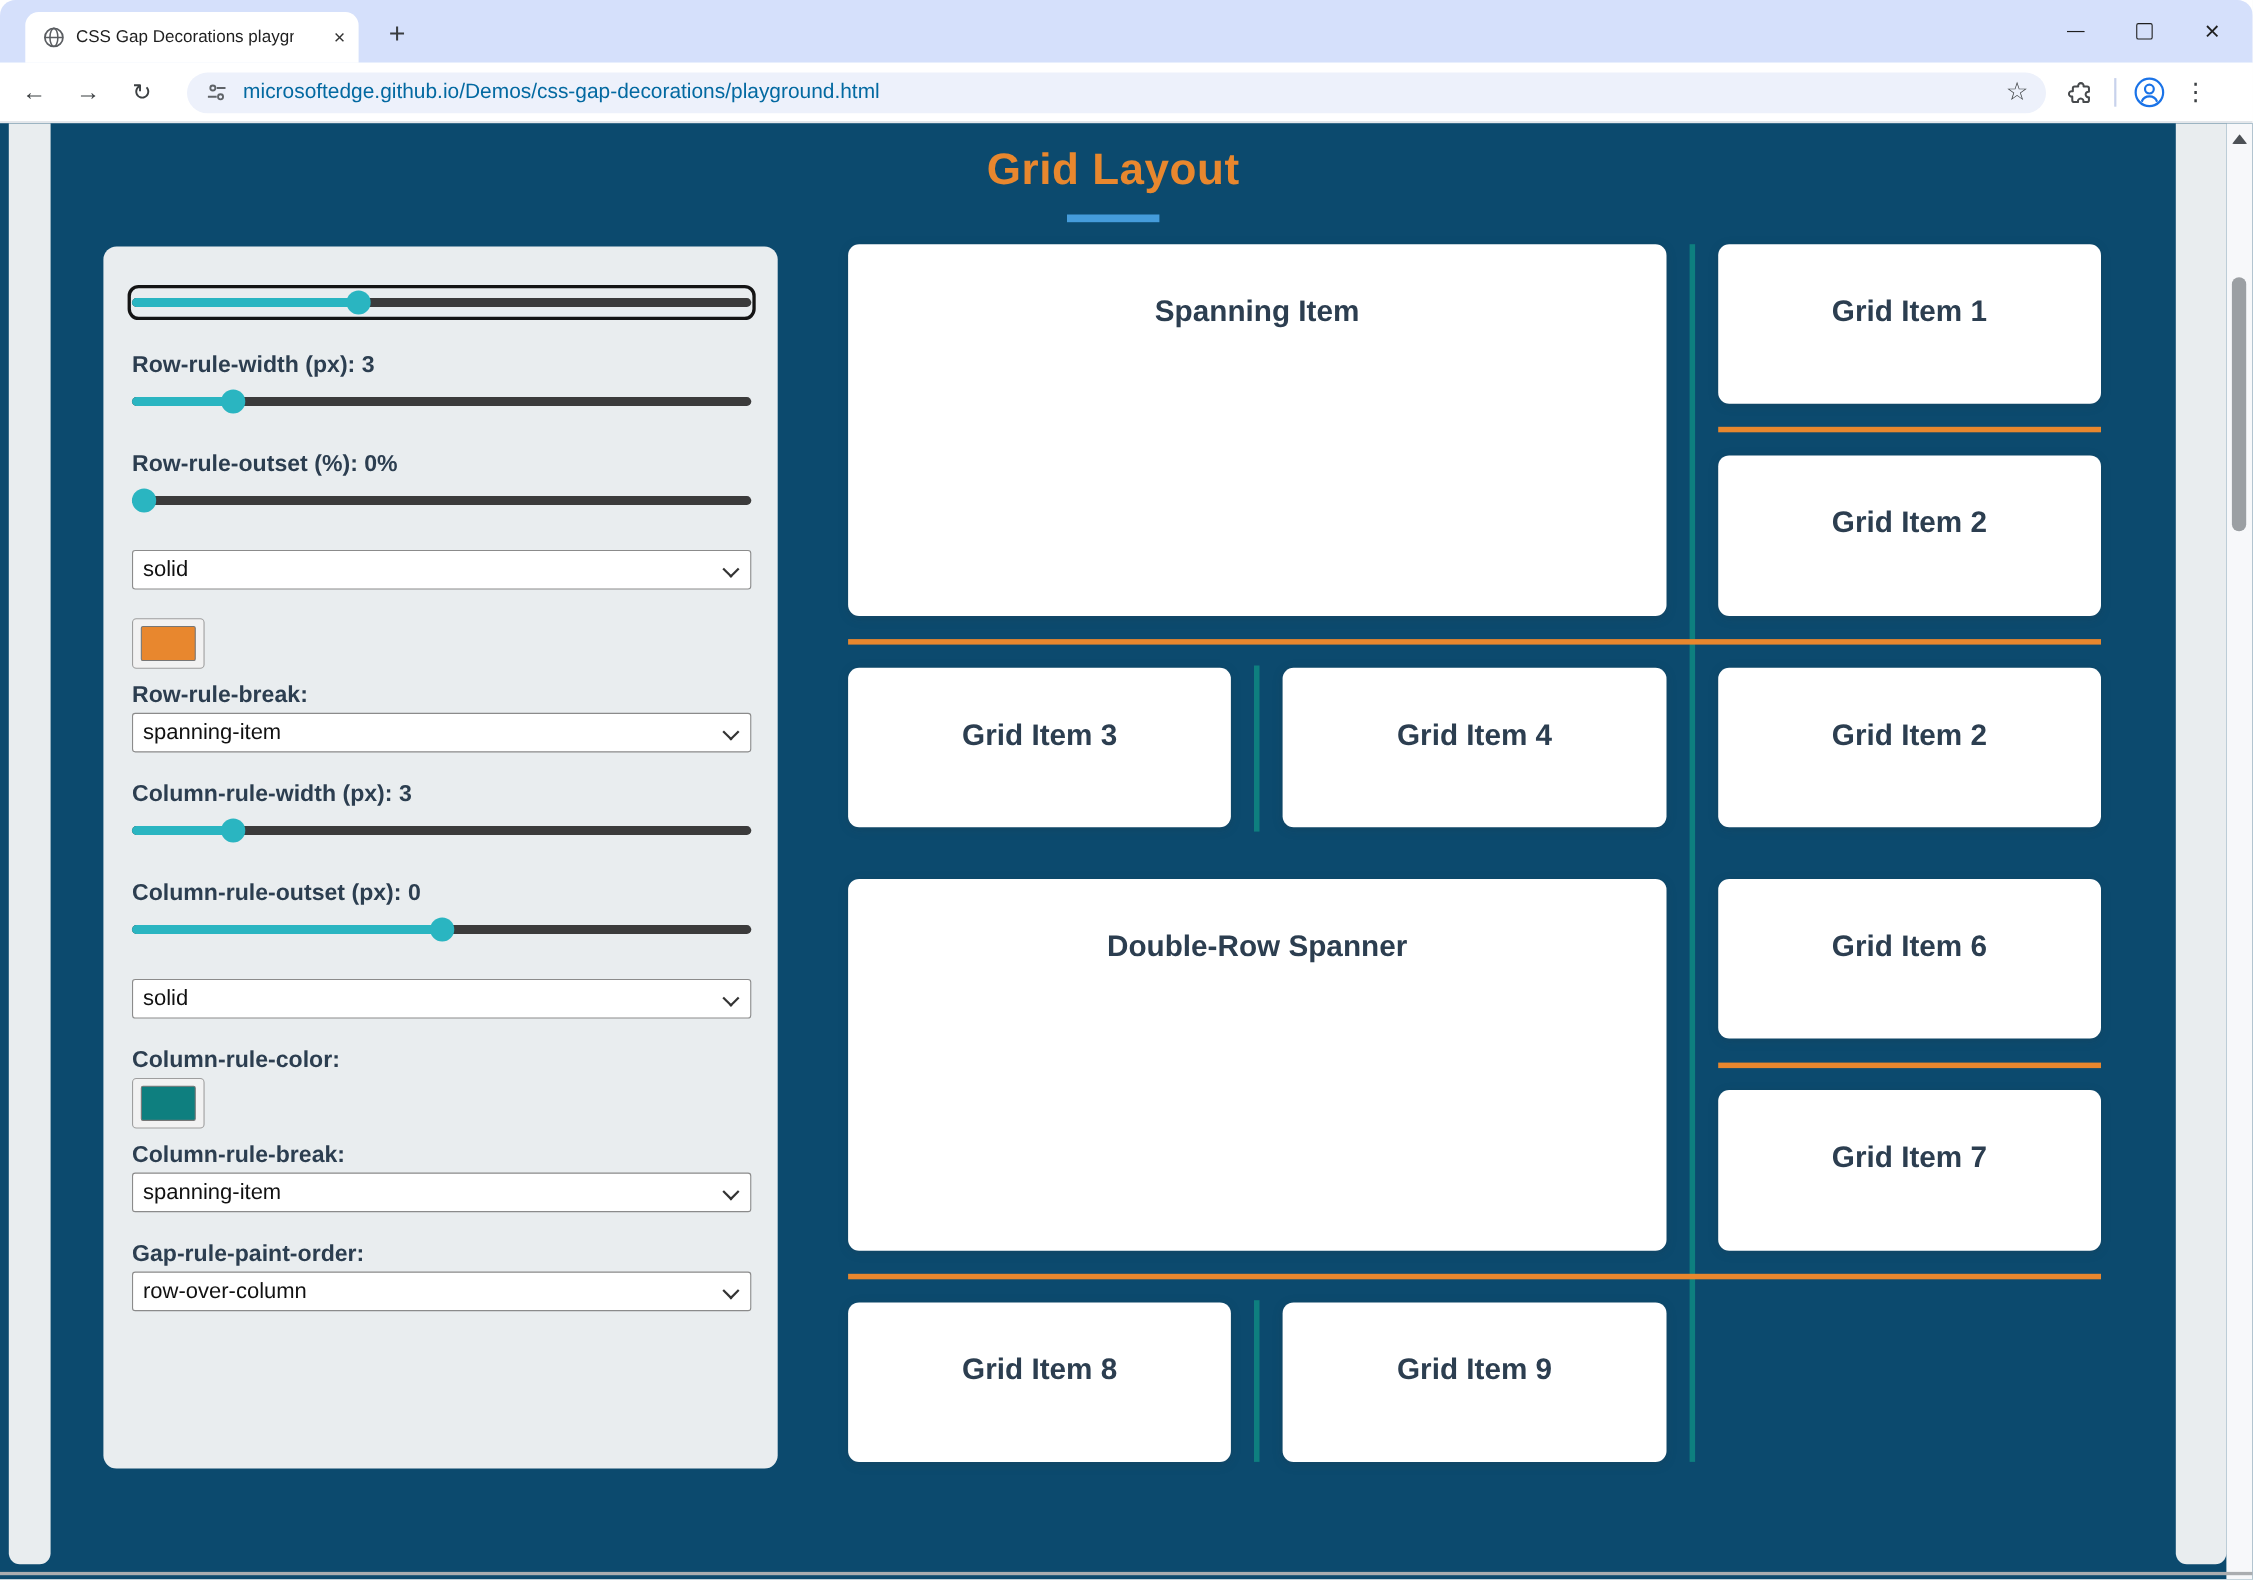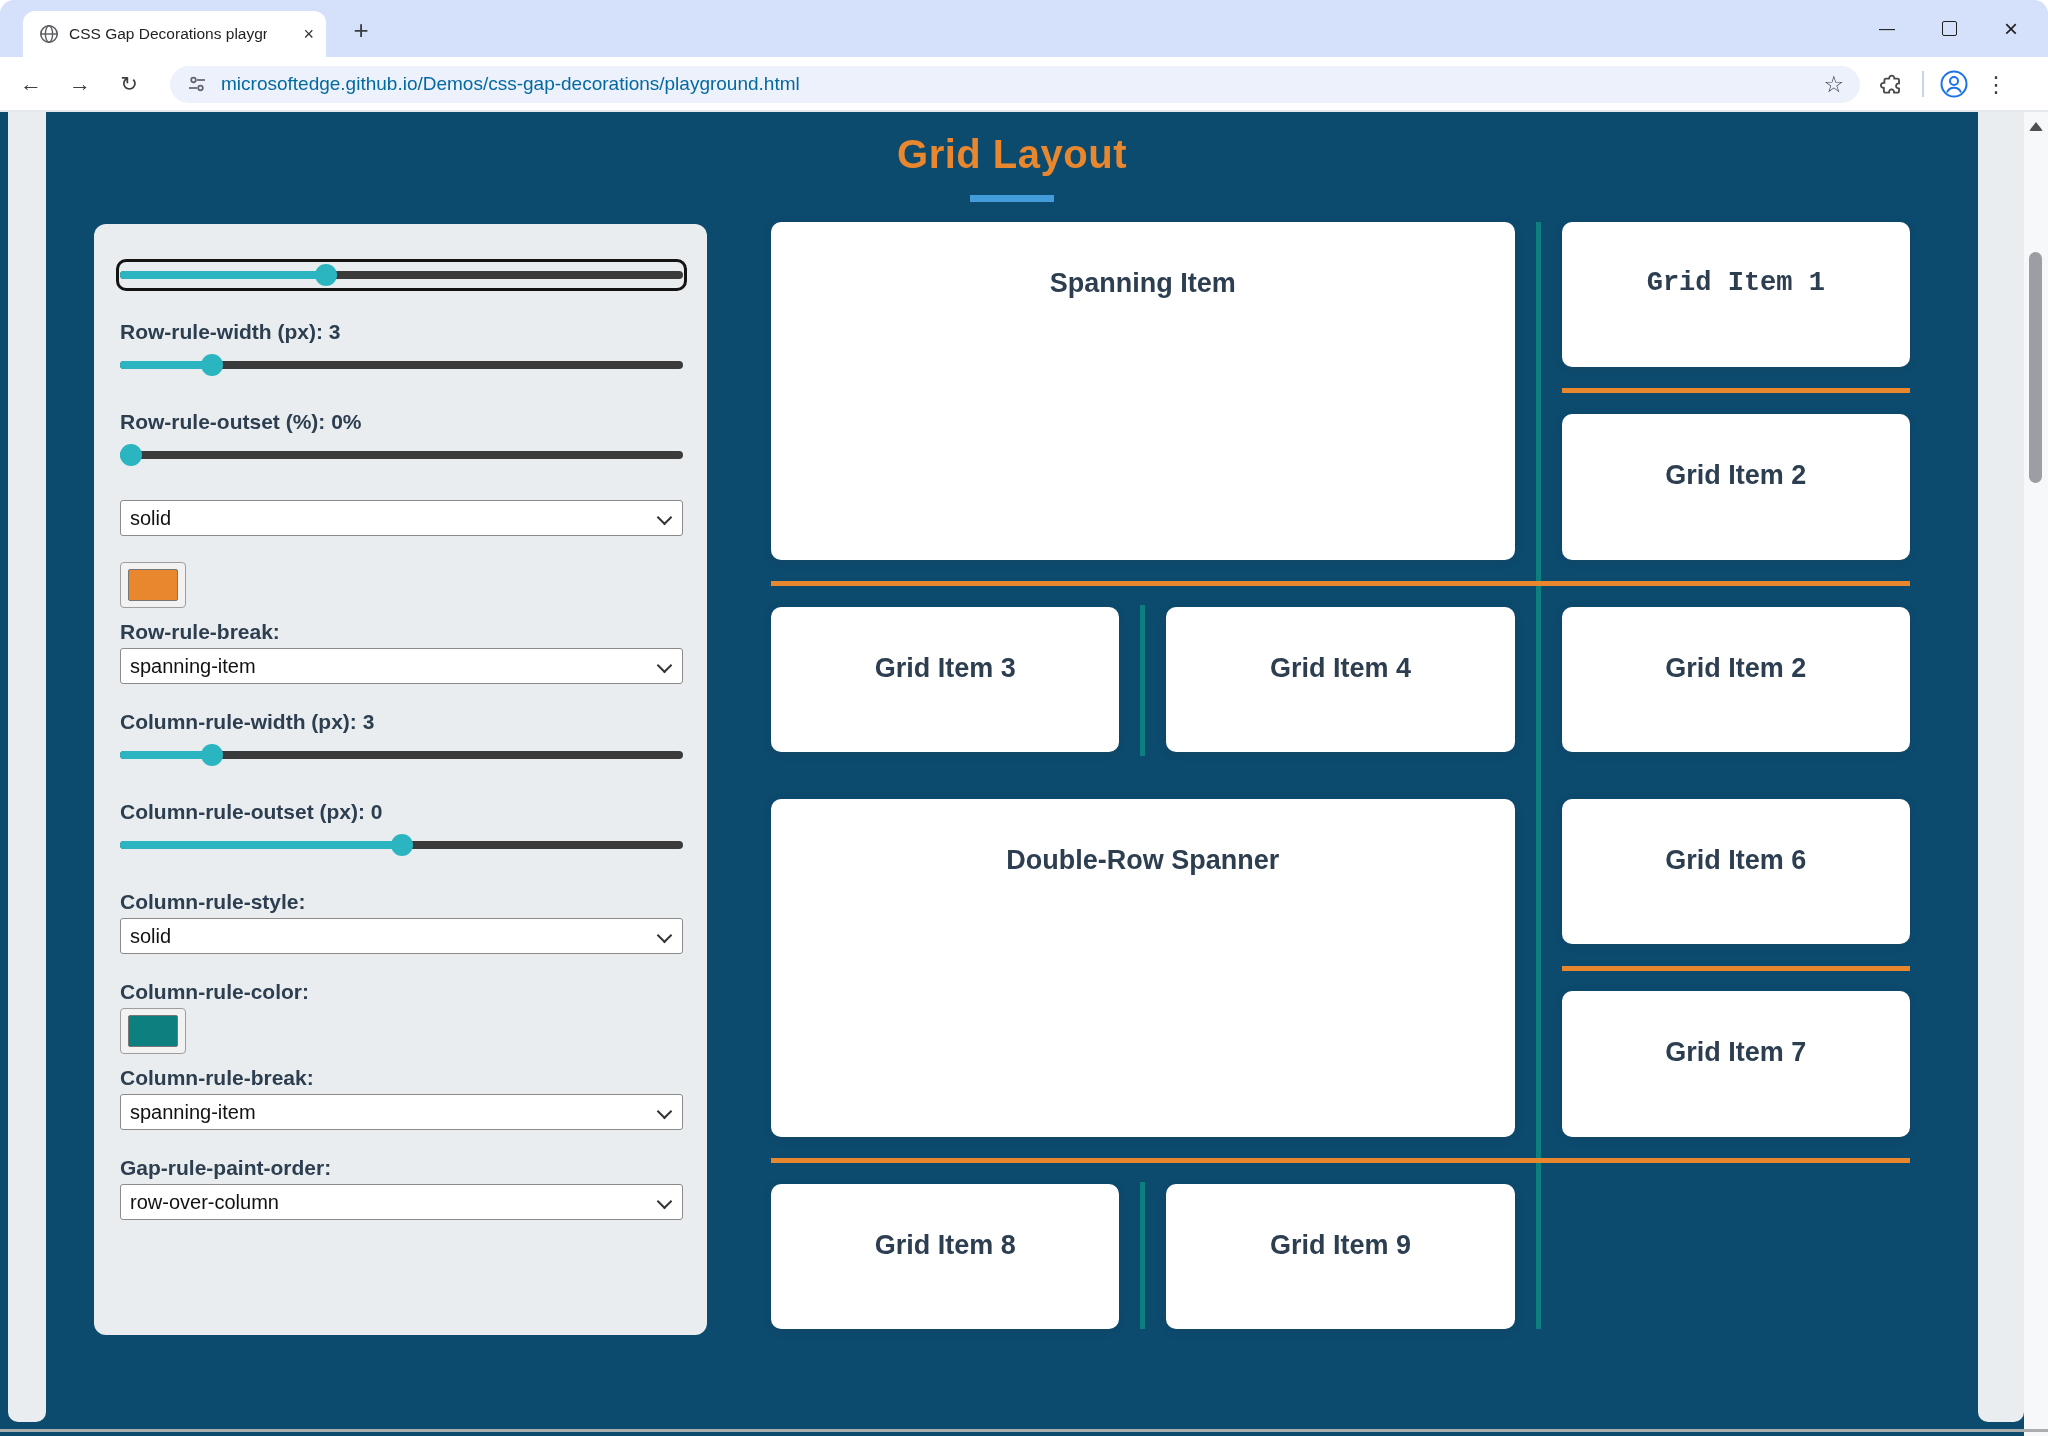--- a/index.html
+++ b/index.html
@@ -65,21 +65,21 @@
     box-sizing:border-box;padding:6px 7px;}
   .swatch-inner{width:100%;height:100%;border:1px solid #777;border-radius:2px;box-sizing:border-box;}
 
   
   .grid-wrap{position:absolute;left:771px;top:110px;width:1139px;height:1107px;}
   .demo-grid{display:grid;width:100%;height:100%;grid-template-columns:repeat(3,1fr);grid-template-rows:repeat(6,1fr);gap:47px;}
   .card{background:#fff;border-radius:10px;box-shadow:0 2px 10px rgba(60,64,67,.13),0 1px 3px rgba(60,64,67,.08);
     display:flex;justify-content:center;align-items:flex-start;padding-top:46px;box-sizing:border-box;
     font-size:27px;font-weight:bold;color:var(--navy,#2c3e50);}
   .gi-span{grid-column:1/3;grid-row:1/3;}
-  .gi-1{grid-column:3;grid-row:1;font-family:Liberation Mono, monospace;} .gi-2{grid-column:3;grid-row:2;}
+  .gi-1{grid-column:3;grid-row:1;} .gi-2{grid-column:3;grid-row:2;}
   .gi-3{grid-column:1;grid-row:3;} .gi-4{grid-column:2;grid-row:3;} .gi-5{grid-column:3;grid-row:3;}
   .gi-dspan{grid-column:1/3;grid-row:4/6;}
   .gi-6{grid-column:3;grid-row:4;} .gi-7{grid-column:3;grid-row:5;}
   .gi-8{grid-column:1;grid-row:6;text-align:right;} .gi-9{grid-column:2;grid-row:6;}
   .rule{position:absolute;}
   .rule-col{width:5px;background:var(--teal_rule,#0e7f7f);z-index:2;}
   .rule-row{height:5px;background:var(--orange,#e8872e);z-index:3;}
   .rc-long{left:765px;top:0;height:1107px;}
   .rc-r3{left:369px;top:383px;height:151px;}
   .rc-r6{left:369px;top:960px;height:147px;}
@@ -208,21 +208,20 @@
 
       <div class="ctl-label">Column-rule-outset (px): 0</div>
       <div class="slider-row">
         <div class="slider" style="--frac: 0.5;">
           <div class="track"></div>
           <div class="fill"></div>
           <div class="thumb"></div>
         </div>
       </div>
 
-      <div class="ctl-label">Column-rule-style:</div>
       <div class="select">
         <span class="sel-text">solid</span>
         <span class="chev"></span>
       </div>
 
       <div class="ctl-label">Column-rule-color:</div>
       <div class="swatch">
         <div class="swatch-inner" style="background: rgb(14, 127, 127);"></div>
       </div>
 

